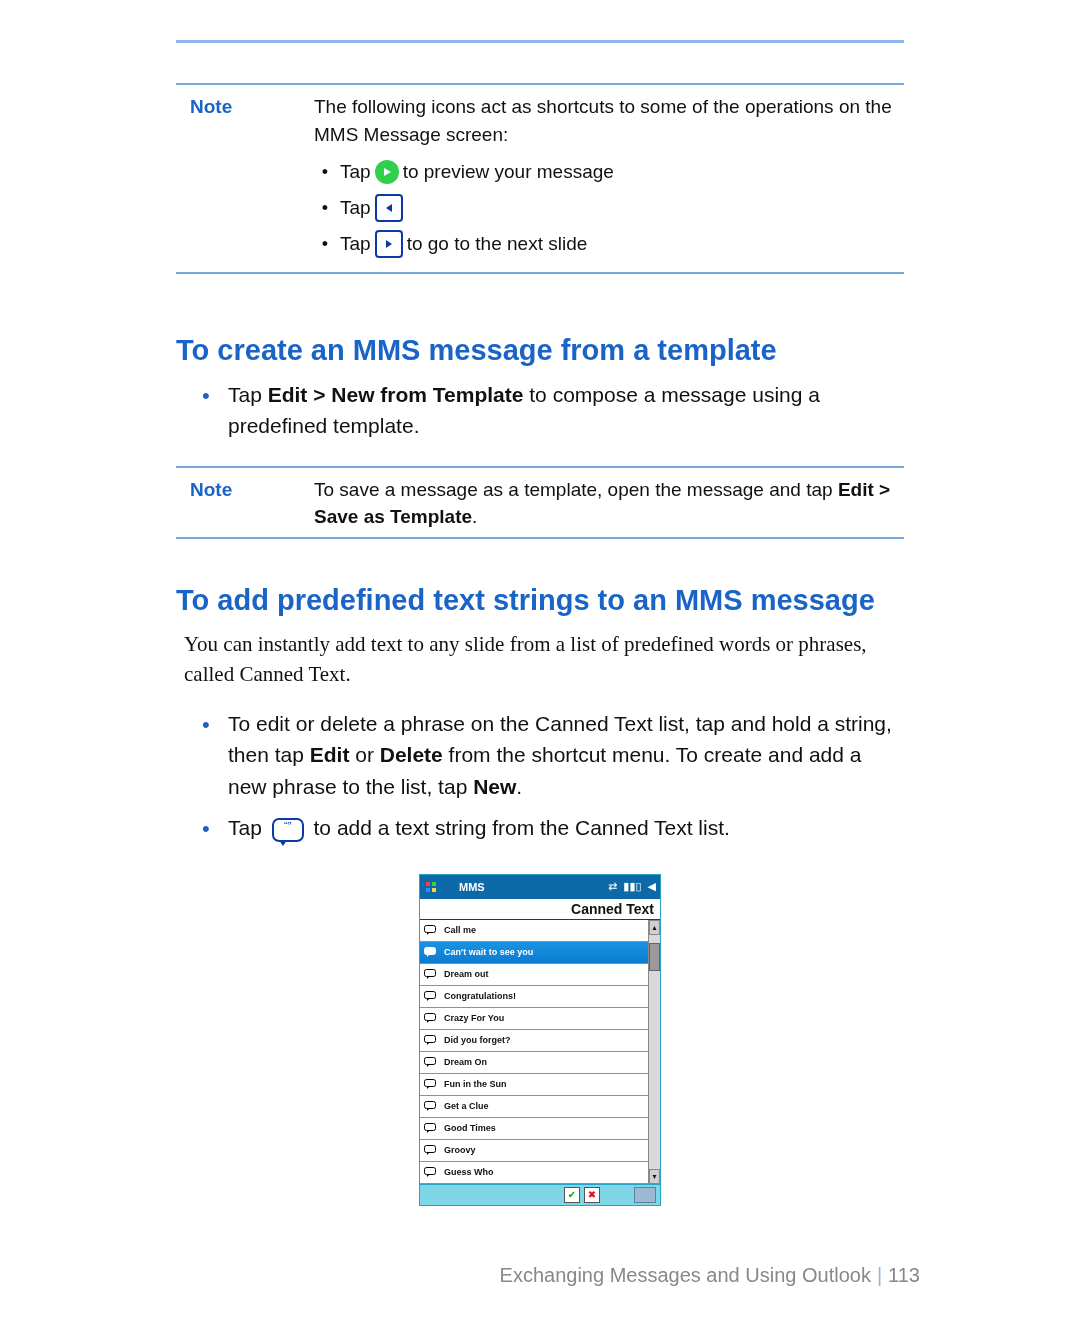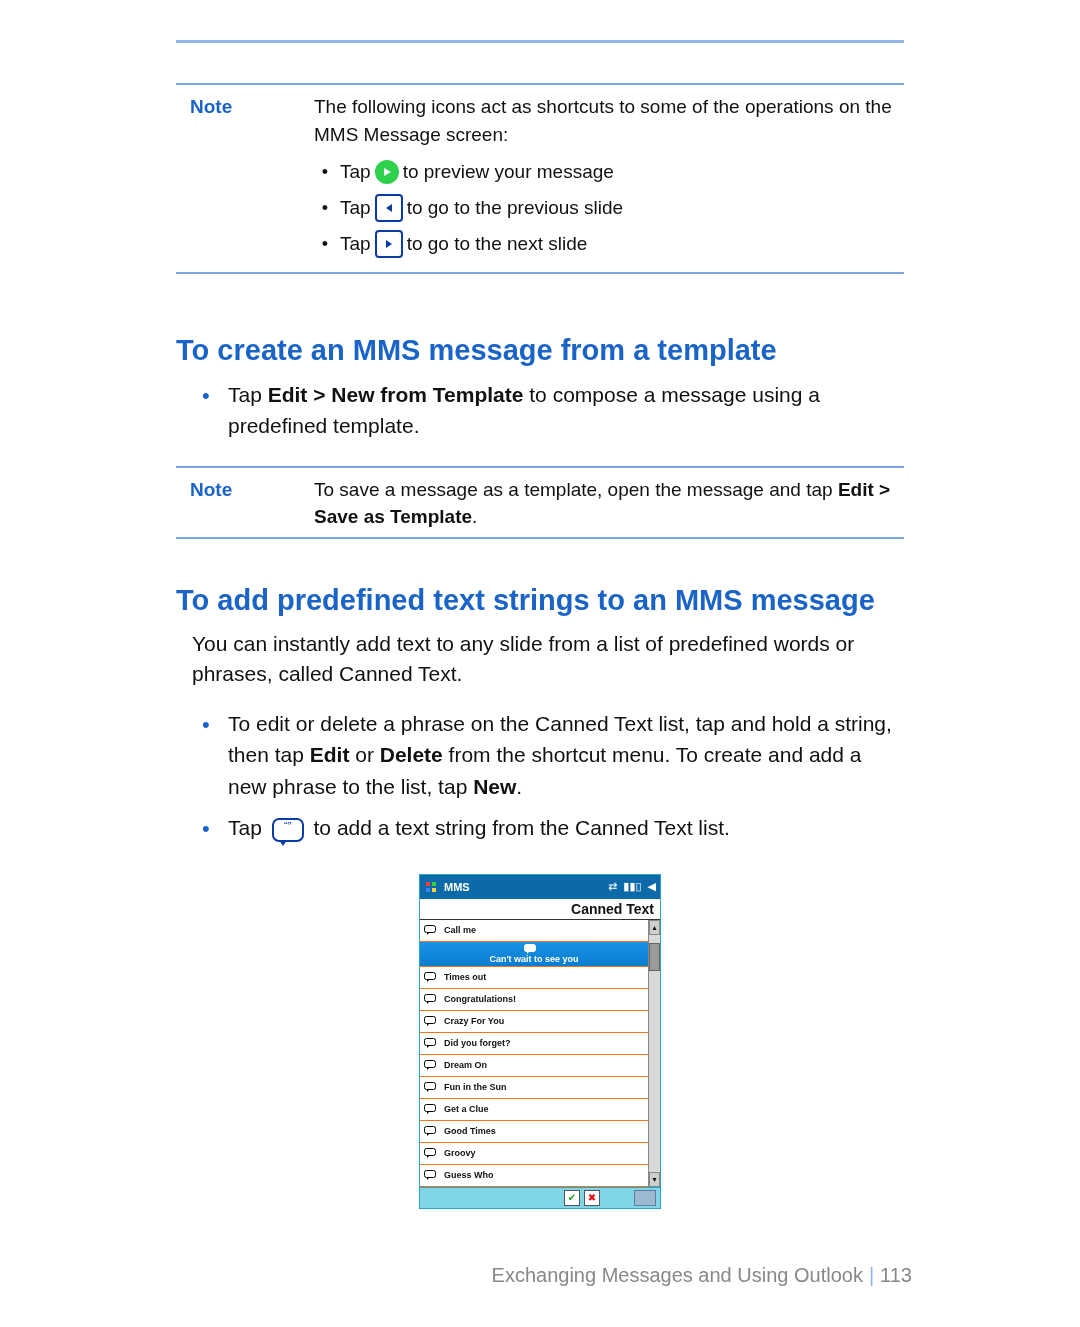--- a/index.html
+++ b/index.html
@@ -11,50 +11,50 @@
   .note-label{color:#1a64c8;font-weight:bold;width:80px;flex:0 0 80px;padding-left:14px;}
   .note-body{flex:1;margin-left:44px;}
   .note-body p{margin:0;}
   .bullet-icons{margin-top:10px;padding-left:4px;}
   .bullet-icons .line{display:flex;align-items:center;margin:8px 0;}
   .bullet-icons .line .dot{width:14px;text-align:center;margin-right:8px;font-size:18px;line-height:1;}
   .inline-icon{display:inline-flex;align-items:center;justify-content:center;width:24px;height:24px;border:2px solid #0a3aa5;border-radius:4px;background:#fff;margin:0 4px;vertical-align:middle;}
   .inline-icon svg{display:block;}
   .heading{color:#1a64c8;font-weight:bold;font-size:29px;margin:60px 0 12px 0;}
   .heading.mt-s{margin-top:45px;}
-  .body-text{font-size:21px;line-height:1.45;margin:6px 0 18px 16px;}
+  .body-text{font-size:21px;line-height:1.45;margin:6px 0 18px 8px;font-family:Liberation Serif, serif;}
   ul.disc{list-style:none;padding:0;margin:0 0 24px 0;}
   ul.disc>li{position:relative;padding-left:52px;font-size:21px;line-height:1.5;margin:10px 0;}
   ul.disc>li:before{content:"•";color:#1a64c8;font-size:22px;position:absolute;left:26px;top:0;}
   .b{font-weight:bold;}
   .chat-icon{display:inline-block;width:28px;height:20px;border:2px solid #0a3aa5;border-radius:7px;position:relative;vertical-align:middle;margin:0 4px;}
   .chat-icon:after{content:"";position:absolute;left:5px;bottom:-6px;width:0;height:0;border-left:4px solid transparent;border-right:4px solid transparent;border-top:6px solid #0a3aa5;}
   .chat-icon:before{content:"“”";position:absolute;left:0;right:0;top:-2px;text-align:center;font-size:11px;color:#0a3aa5;}
   .screenshot{width:240px;border:1px solid #2aa3c8;margin:30px auto 0 auto;font-size:10px;}
   .sc-title{background:linear-gradient(#0c6aa8,#0c6aa8);color:#fff;display:flex;align-items:center;padding:3px 4px;height:18px;}
   .sc-title .start{width:14px;height:14px;margin-right:6px;position:relative;}
   .sc-title .start svg{display:block;}
-  .sc-title .name{font-weight:bold;flex:1;font-size:11px;}
+  .sc-title .name{font-weight:bold;flex:1;font-size:11px;margin-left:15px;}
   .sc-title .ti{display:flex;gap:6px;font-size:11px;}
   .sc-header{background:#fff;text-align:right;font-weight:bold;padding:2px 6px;border-bottom:1px solid #333;font-size:14px;}
   .sc-body{display:flex;border-bottom:1px solid #2aa3c8;}
   .sc-list{flex:1;}
   .sc-item{display:flex;align-items:center;border-bottom:1px solid #f97316;padding:2px 4px;min-height:17px;}
-  .sc-item.sel{background:linear-gradient(#1b92e3,#0a7ccf);color:#fff;flex-direction:column;}
+  .sc-item.sel{background:linear-gradient(#1b92e3,#0a7ccf);color:#fff;}
   .sc-item .ic{width:14px;margin-right:6px;}
   .sc-item .ic svg{display:block;}
   .sc-item .lbl{font-weight:bold;font-size:9px;}
   .sc-scrollbar{width:11px;background:#d9d9d9;display:flex;flex-direction:column;border-left:1px solid #888;}
   .sc-scrollbar .arrow{height:13px;background:#cfcfcf;border:1px solid #888;display:flex;align-items:center;justify-content:center;font-size:8px;}
   .sc-scrollbar .track{flex:1;position:relative;}
   .sc-scrollbar .thumb{position:absolute;left:0;right:0;top:8px;height:26px;background:#9a9a9a;border:1px solid #666;}
   .sc-bottom{background:#7ed6e6;height:20px;display:flex;align-items:center;justify-content:flex-end;padding:0 4px;gap:4px;}
   .sc-bottom .btn{width:14px;height:14px;background:#fff;border:1px solid #555;display:flex;align-items:center;justify-content:center;font-size:10px;line-height:1;}
   .sc-bottom .mail{width:20px;height:14px;background:#9cb9d1;border:1px solid #5b80a3;margin-left:30px;}
-  .footer{position:absolute;bottom:40px;right:92px;font-size:20px;color:#888;}
+  .footer{position:absolute;bottom:40px;right:84px;font-size:20px;color:#888;}
   .footer .sep{color:#8fb6e6;margin:0 6px;}
 </style>
 </head>
 <body>
 
 <div class="page">
   <hr class="top-rule">
 
   <div>
     <hr class="section-rule">
@@ -75,21 +75,20 @@
               <span>to preview your message</span>
             </div>
             <div class="line">
               <span class="dot">•</span>
               <span>Tap</span>
               <span class="inline-icon">
                 <svg width="12" height="12" viewBox="0 0 12 12">
                     <polygon points="9,2 3,6 9,10" fill="#0a3aa5"></polygon>
                   </svg>
               </span>
-              <span>to go to the previous slide</span>
             </div>
             <div class="line">
               <span class="dot">•</span>
               <span>Tap</span>
               <span class="inline-icon">
                 <svg width="12" height="12" viewBox="0 0 12 12">
                     <polygon points="3,2 9,6 3,10" fill="#0a3aa5"></polygon>
                   </svg>
               </span>
               <span>to go to the next slide</span>
@@ -173,21 +172,21 @@
             </span>
             <span class="lbl">Can't wait to see you</span>
           </div>
           <div class="sc-item">
             <span class="ic">
               <svg width="12" height="10" viewBox="0 0 12 10">
                 <rect x="0.5" y="0.5" width="11" height="7" rx="2" fill="#fff" stroke="#000"></rect>
                 <polygon points="3,7 3,10 6,7" fill="#000"></polygon>
               </svg>
             </span>
-            <span class="lbl">Times out</span>
+            <span class="lbl">Dream out</span>
           </div>
           <div class="sc-item">
             <span class="ic">
               <svg width="12" height="10" viewBox="0 0 12 10">
                 <rect x="0.5" y="0.5" width="11" height="7" rx="2" fill="#fff" stroke="#000"></rect>
                 <polygon points="3,7 3,10 6,7" fill="#000"></polygon>
               </svg>
             </span>
             <span class="lbl">Congratulations!</span>
           </div>

